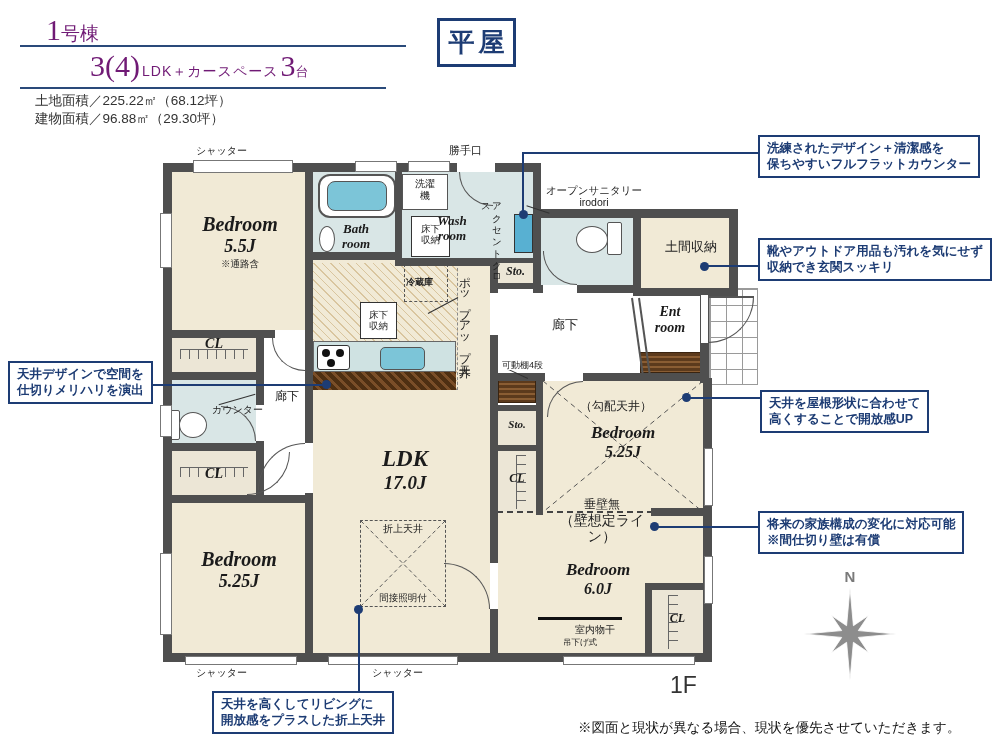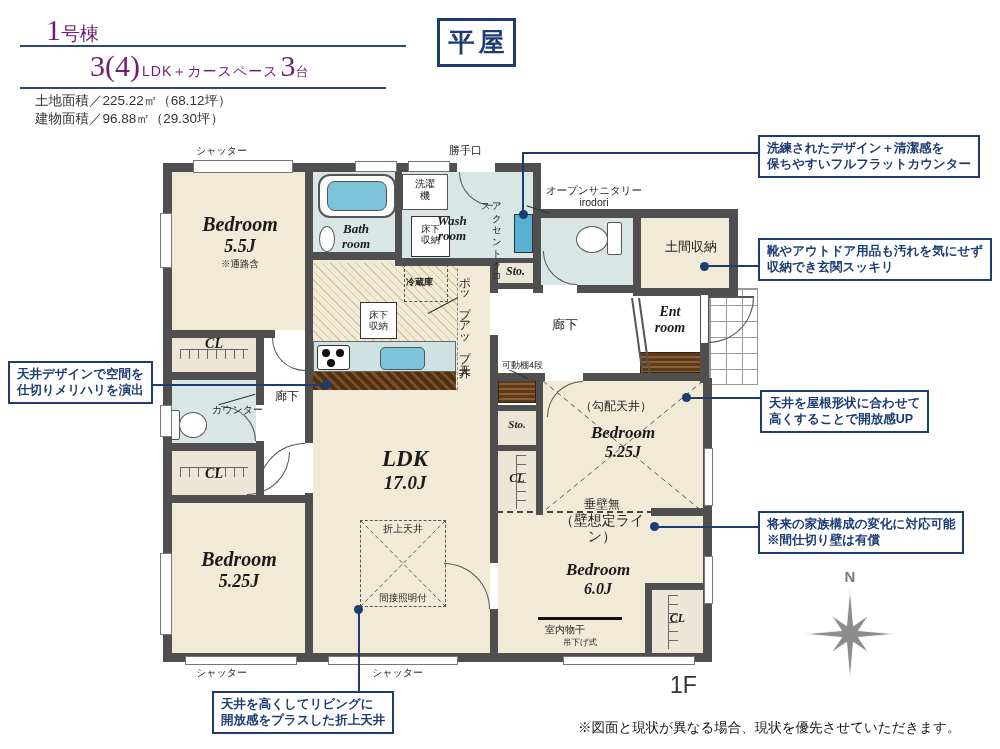--- a/index.html
+++ b/index.html
@@ -263,21 +263,21 @@
     <div style="font-size:16px;">5.25J</div>
   </div>
   <div class="lbl jp" style="left:552px;top:498px;width:100px;text-align:center;z-index:21;">
     <div style="font-size:12px;">垂壁無</div>
     <div style="font-size:14px;">（壁想定ライン）</div>
   </div>
   <div class="lbl rm" style="left:535px;top:560px;width:126px;">
     <div style="font-size:17px;">Bedroom</div>
     <div style="font-size:16px;">6.0J</div>
   </div>
-  <div class="lbl jp" style="left:545px;top:624px;width:70px;text-align:left;font-size:10px;">室内物干</div>
+  <div class="lbl jp" style="left:545px;top:624px;width:70px;text-align:right;font-size:10px;">室内物干</div>
   <div class="lbl jp" style="left:545px;top:638px;width:70px;text-align:center;font-size:8.5px;">吊下げ式</div>
   <div class="lbl rm" style="left:652px;top:612px;width:51px;font-size:12px;">CL</div>
 
   <div class="conn" style="left:522px;top:152px;width:236px;height:2px;"></div>
   <div class="conn" style="left:522px;top:153px;width:2px;height:60px;"></div>
   <div class="dot" style="left:519px;top:210px;"></div>
   <div class="conn" style="left:705px;top:265px;width:53px;height:2px;"></div>
   <div class="dot" style="left:700px;top:262px;"></div>
   <div class="conn" style="left:687px;top:397px;width:73px;height:2px;"></div>
   <div class="dot" style="left:682px;top:393px;"></div>

